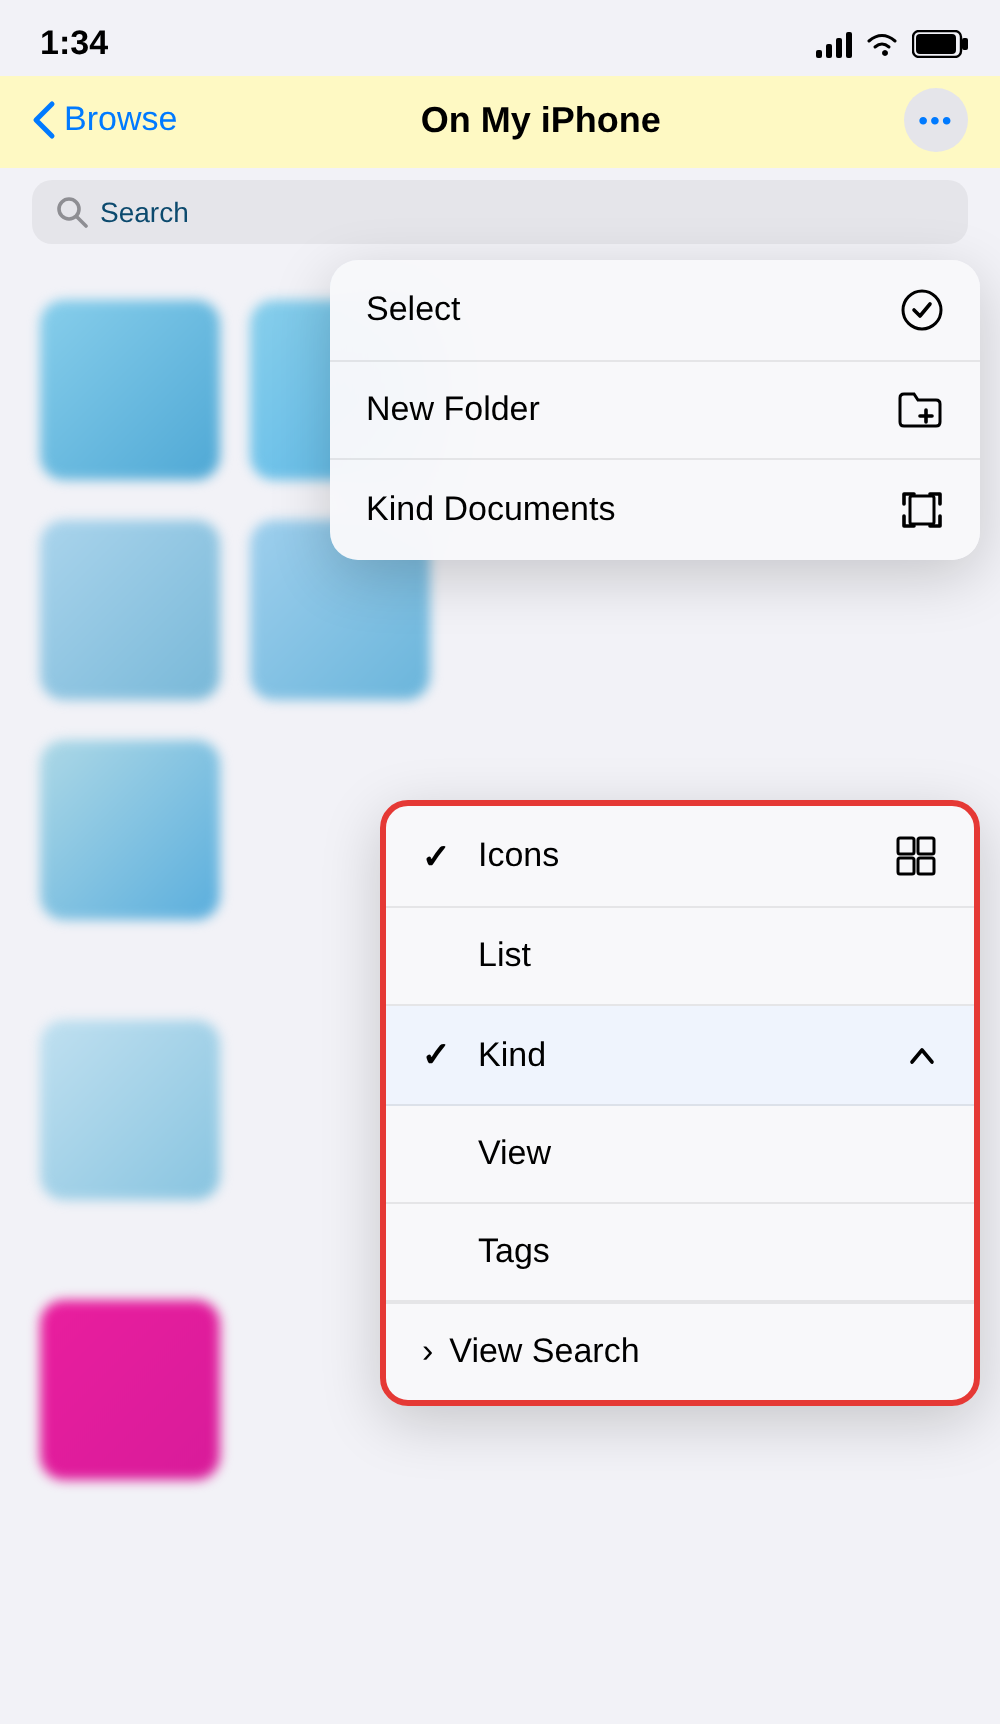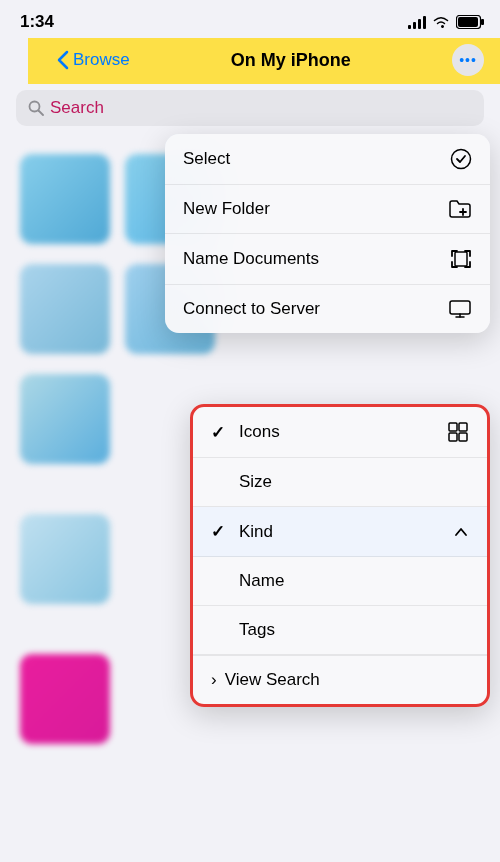--- a/index.html
+++ b/index.html
@@ -32,23 +32,22 @@
       display: flex;
       align-items: center;
       gap: 6px;
     }
 
     
     .nav-bar {
       display: flex;
       align-items: center;
       justify-content: space-between;
-      padding: 6px 16px 8px 29px;
-      background: #fde047;
-      margin-left: 28px;
+      padding: 6px 16px 8px 16px;
+      background: #fef9c3;
     }
 
     .nav-back {
       display: flex;
       align-items: center;
       color: #007aff;
       font-size: 17px;
       cursor: pointer;
     }
 
@@ -81,22 +80,22 @@
     .search-bar {
       background: #e5e5ea;
       border-radius: 10px;
       padding: 8px 12px;
       display: flex;
       align-items: center;
       gap: 6px;
     }
 
     .search-bar-text {
-      font-size: 17px;
-      color: #be185d;
+      font-size: 14px;
+      color: #0c4a6e;
     }
 
     
     .content-area {
       position: relative;
       width: 100%;
       height: calc(862px - 130px);
       background: #f2f2f7;
     }
 
@@ -322,42 +321,32 @@
       <span class="menu-item-icon">
         <svg width="24" height="20" viewBox="0 0 24 20">
           <path d="M2 4 Q2 2 4 2 L9 2 L11 5 L20 5 Q22 5 22 7 L22 16 Q22 18 20 18 L4 18 Q2 18 2 16 Z" fill="none" stroke="#000" stroke-width="1.5"></path>
           <line x1="15" y1="10" x2="15" y2="16" stroke="#000" stroke-width="1.8" stroke-linecap="round"></line>
           <line x1="12" y1="13" x2="18" y2="13" stroke="#000" stroke-width="1.8" stroke-linecap="round"></line>
         </svg>
       </span>
     </div>
 
     <div class="menu-item">
-      <span class="menu-item-label">Name Documents</span>
+      <span class="menu-item-label">Kind Documents</span>
       <span class="menu-item-icon">
         <svg width="22" height="22" viewBox="0 0 22 22">
           <rect x="5" y="4" width="12" height="14" rx="1" fill="none" stroke="#000" stroke-width="1.5"></rect>
           <path d="M2 8 L2 3 L7 3" fill="none" stroke="#000" stroke-width="1.8" stroke-linecap="round" stroke-linejoin="round"></path>
           <path d="M20 8 L20 3 L15 3" fill="none" stroke="#000" stroke-width="1.8" stroke-linecap="round" stroke-linejoin="round"></path>
           <path d="M2 14 L2 19 L7 19" fill="none" stroke="#000" stroke-width="1.8" stroke-linecap="round" stroke-linejoin="round"></path>
           <path d="M20 14 L20 19 L15 19" fill="none" stroke="#000" stroke-width="1.8" stroke-linecap="round" stroke-linejoin="round"></path>
         </svg>
       </span>
     </div>
 
-    <div class="menu-item" style="border-bottom:none;">
-      <span class="menu-item-label">Connect to Server</span>
-      <span class="menu-item-icon">
-        <svg width="24" height="20" viewBox="0 0 24 20">
-          <rect x="2" y="2" width="20" height="13" rx="2" fill="none" stroke="#000" stroke-width="1.5"></rect>
-          <line x1="8" y1="18" x2="16" y2="18" stroke="#000" stroke-width="1.5" stroke-linecap="round"></line>
-          <line x1="12" y1="15" x2="12" y2="18" stroke="#000" stroke-width="1.5" stroke-linecap="round"></line>
-        </svg>
-      </span>
-    </div>
   </div>
 
   <div class="dropdown-bottom">
 
     <div class="menu-item">
       <div class="menu-item-left">
         <span class="checkmark-space" style="font-size:17px; font-weight:600;">✓</span>
         <span class="menu-item-label">Icons</span>
       </div>
       <span class="menu-item-icon">
@@ -367,42 +356,42 @@
           <rect x="2" y="12" width="8" height="8" rx="1" fill="none" stroke="#000" stroke-width="1.5"></rect>
           <rect x="12" y="12" width="8" height="8" rx="1" fill="none" stroke="#000" stroke-width="1.5"></rect>
         </svg>
       </span>
     </div>
 
 
     <div class="menu-item">
       <div class="menu-item-left">
         <span class="checkmark-space"></span>
-        <span class="menu-item-label">Size</span>
+        <span class="menu-item-label">List</span>
       </div>
       <span class="menu-item-icon"></span>
     </div>
 
     <div class="menu-item" style="background: rgba(230,240,255,0.5);">
       <div class="menu-item-left">
         <span class="checkmark-space" style="font-size:17px; font-weight:600;">✓</span>
         <span class="menu-item-label">Kind</span>
       </div>
       <span class="menu-item-icon">
         <svg width="16" height="16" viewBox="0 0 16 16">
           <path d="M3 11 L8 5 L13 11" fill="none" stroke="#000" stroke-width="1.8" stroke-linecap="round" stroke-linejoin="round"></path>
         </svg>
       </span>
     </div>
 
 
     <div class="menu-item">
       <div class="menu-item-left">
         <span class="checkmark-space"></span>
-        <span class="menu-item-label">Name</span>
+        <span class="menu-item-label">View</span>
       </div>
     </div>
 
     <div class="menu-item">
       <div class="menu-item-left">
         <span class="checkmark-space"></span>
         <span class="menu-item-label">Tags</span>
       </div>
     </div>
 

